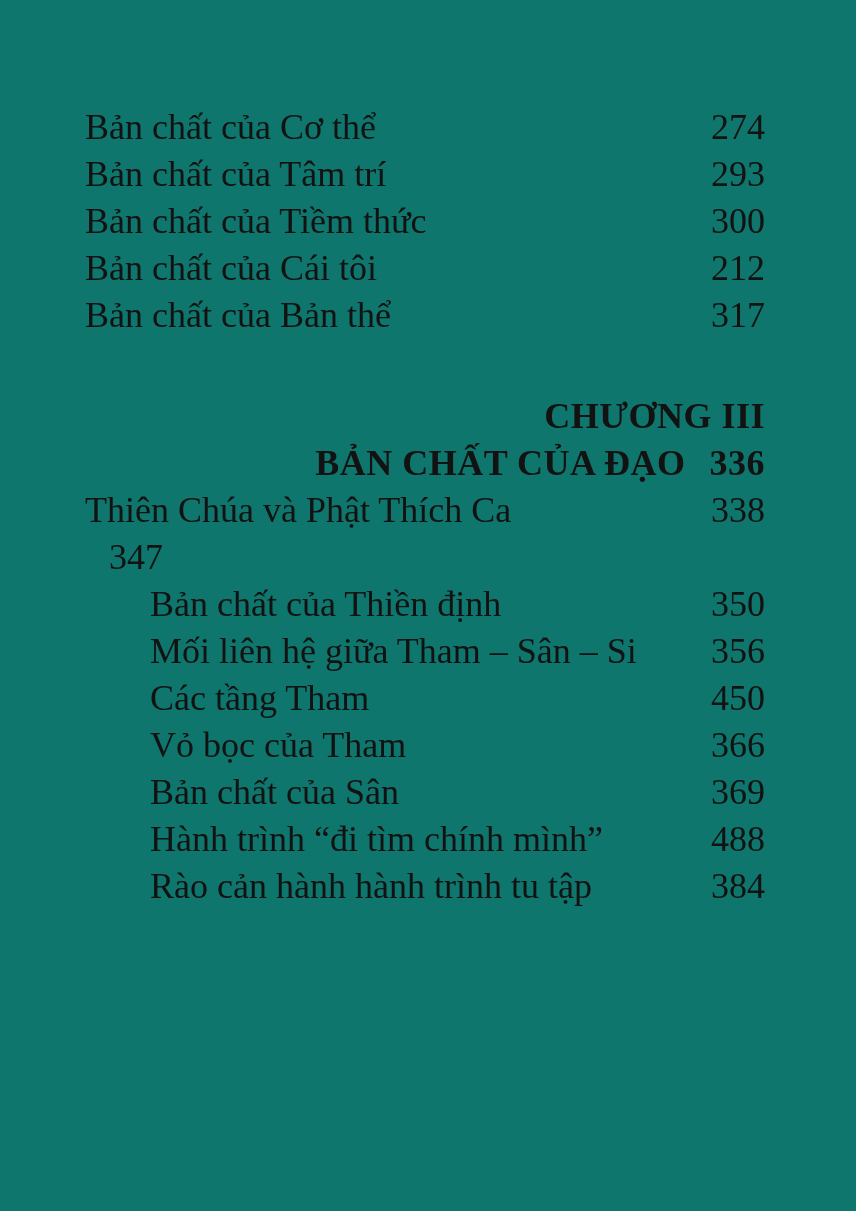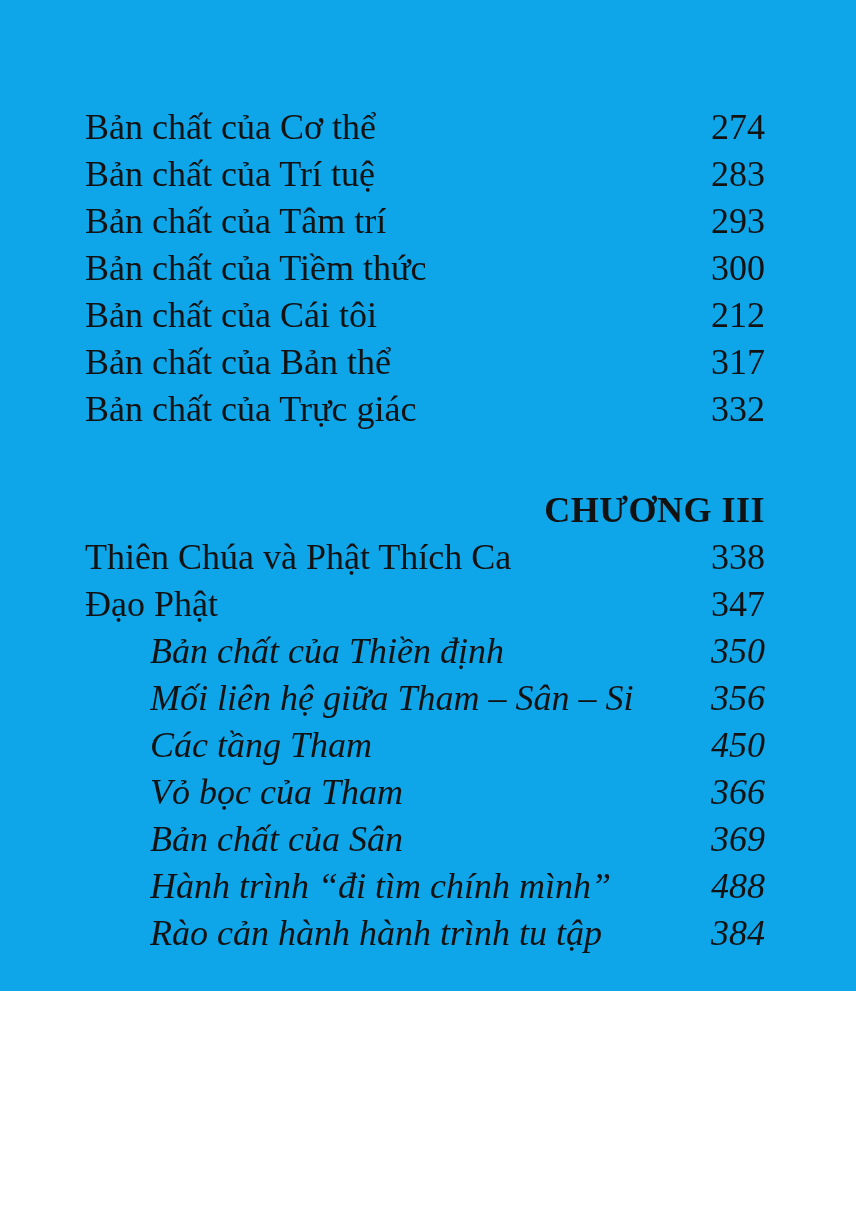--- a/index.html
+++ b/index.html
@@ -3,22 +3,22 @@
 <meta charset="utf-8">
 <style>
   html, body {
     margin: 0;
     padding: 0;
     background: #ffffff;
   }
   .page {
     position: relative;
     width: 856px;
-    height: 991px;
-    background: #0ea5e9;
+    height: 1211px;
+    background: #0f766e;
     color: #121212;
     font-family: "Liberation Serif", "DejaVu Serif", serif;
     overflow: hidden;
   }
   .content {
     position: absolute;
     top: 104px;
     left: 85px;
     right: 91px;
   }
@@ -40,71 +40,65 @@
   .chapter-block {
     margin-top: 54px;
   }
   .chapter-row {
     font-weight: bold;
     letter-spacing: 0.5px;
     justify-content: flex-end;
   }
   .sub-row {
     padding-left: 65px;
-    font-style: italic;
     align-items: center;
   }
 </style>
 </head>
 <body>
 
 <div class="page">
   <div class="content">
 
     <div class="row">
       <span class="label">Bản chất của Cơ thể</span>
       <span class="pagenum">274</span>
-    </div>
-    <div class="row">
-      <span class="label">Bản chất của Trí tuệ</span>
-      <span class="pagenum">283</span>
     </div>
     <div class="row">
       <span class="label">Bản chất của Tâm trí</span>
       <span class="pagenum">293</span>
     </div>
     <div class="row">
       <span class="label">Bản chất của Tiềm thức</span>
       <span class="pagenum">300</span>
     </div>
     <div class="row">
       <span class="label">Bản chất của Cái tôi</span>
       <span class="pagenum">212</span>
     </div>
     <div class="row">
       <span class="label">Bản chất của Bản thể</span>
       <span class="pagenum">317</span>
     </div>
-    <div class="row">
-      <span class="label">Bản chất của Trực giác</span>
-      <span class="pagenum">332</span>
-    </div>
 
     <div class="chapter-block">
       <div class="row chapter-row">
         <span class="label">CHƯƠNG III</span>
+      </div>
+      <div class="row chapter-row">
+        <span class="label">BẢN CHẤT CỦA ĐẠO</span>
+        <span class="pagenum">336</span>
       </div>
     </div>
 
     <div class="row">
       <span class="label">Thiên Chúa và Phật Thích Ca</span>
       <span class="pagenum">338</span>
     </div>
     <div class="row">
-      <span class="label">Đạo Phật</span>
       <span class="pagenum">347</span>
     </div>
 
     <div class="row sub-row">
       <span class="label">Bản chất của Thiền định</span>
       <span class="pagenum">350</span>
     </div>
     <div class="row sub-row">
       <span class="label">Mối liên hệ giữa Tham – Sân – Si</span>
       <span class="pagenum">356</span>

